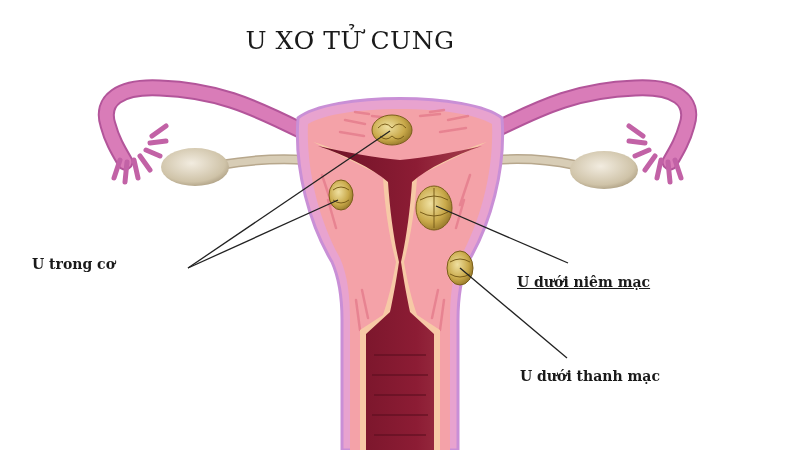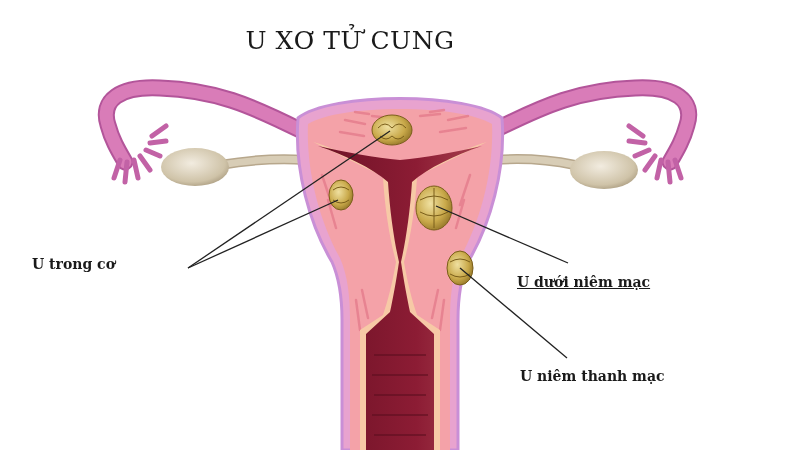--- a/index.html
+++ b/index.html
@@ -97,13 +97,13 @@
   <g stroke="#222222" stroke-width="1.3" fill="none">
     <line x1="188" y1="268" x2="390" y2="131"></line>
     <line x1="188" y1="268" x2="338" y2="200"></line>
     <line x1="436" y1="206" x2="568" y2="263"></line>
     <line x1="460" y1="268" x2="567" y2="358"></line>
   </g>
 </svg>
 
 <div class="label lbl-intramural">U trong cơ</div>
 <div class="label lbl-submucosal">U dưới niêm mạc</div>
-<div class="label lbl-subserosal">U niêm thanh mạc</div>
+<div class="label lbl-subserosal">U dưới thanh mạc</div>
 
 </body></html>

